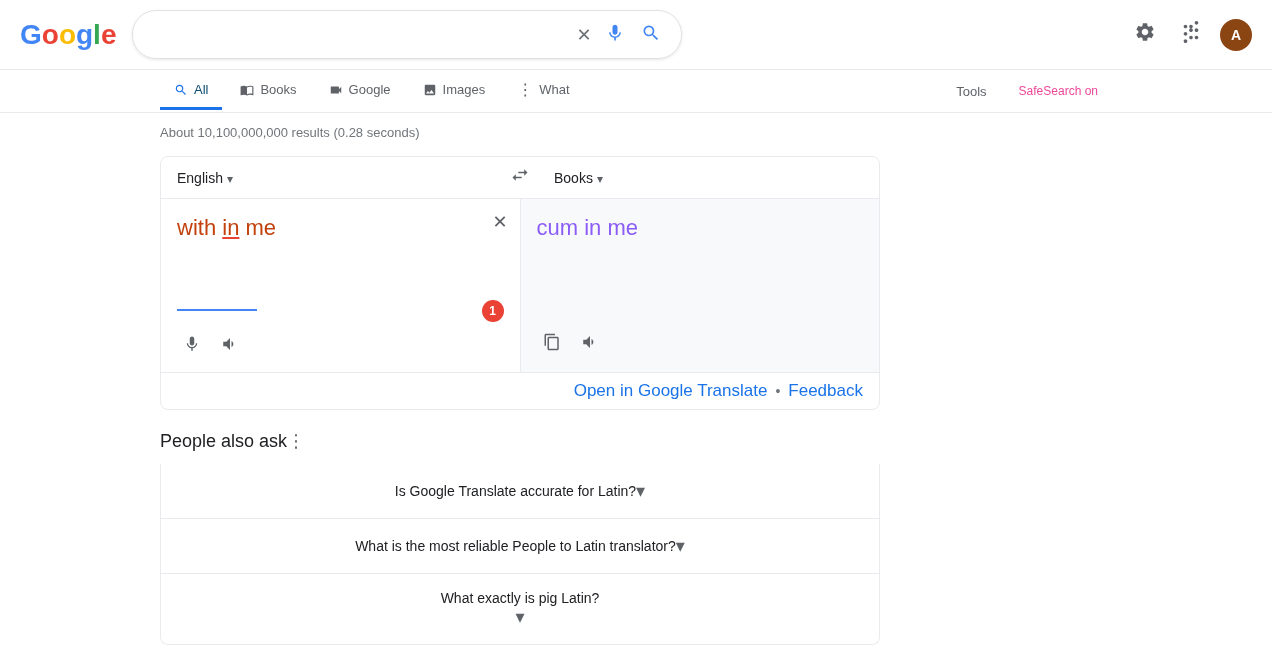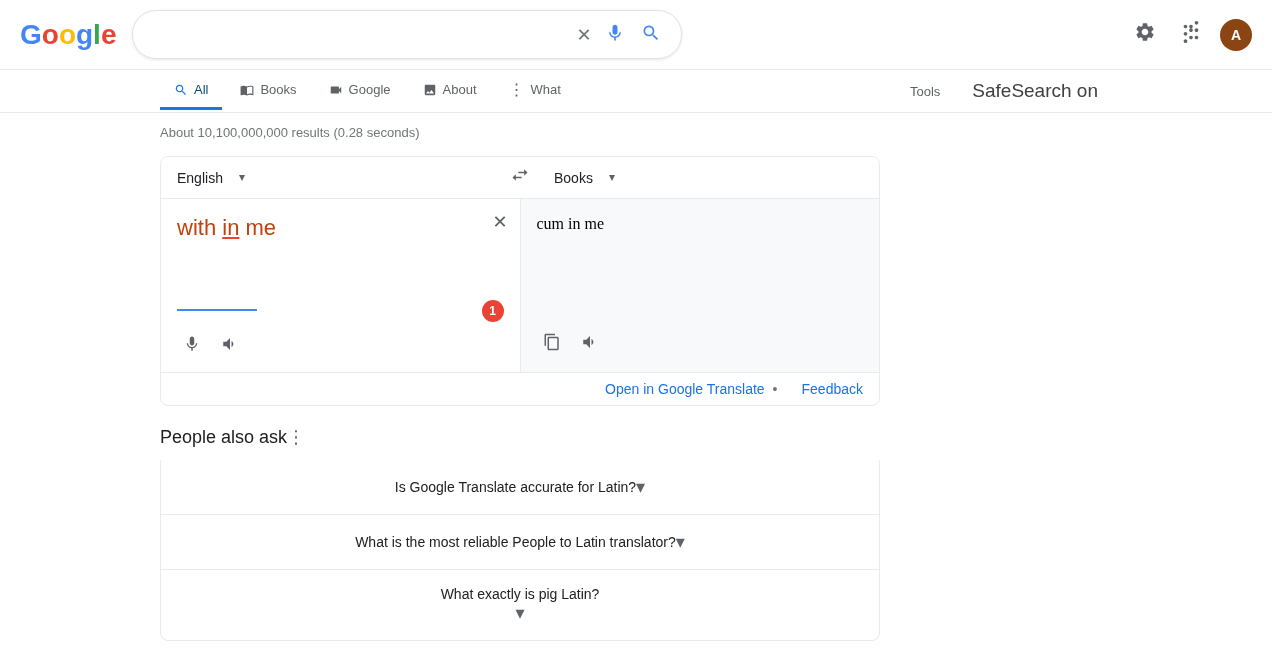--- a/index.html
+++ b/index.html
@@ -105,22 +105,22 @@
     .tools-btn {
       margin-left: auto;
       padding: 10px 14px;
       cursor: pointer;
       color: #5f6368;
       font-size: 13px;
       background: none;
       border: none;
     }
     .safesearch {
-      color: #404040;
-      font-size: 19px;
+      color: #ec4899;
+      font-size: 12px;
       padding: 10px 14px;
     }
 
     
     .results {
       padding: 12px 160px;
       max-width: 1272px;
     }
     .results-count {
       color: #70757a;
@@ -137,29 +137,29 @@
       margin-bottom: 20px;
     }
     .translator-header {
       display: flex;
       align-items: center;
       border-bottom: 1px solid #e8eaed;
       background: #fff;
     }
     .lang-select {
       display: flex;
-      align-items: flex-start;
+      align-items: flex-end;
       padding: 12px 16px;
       cursor: pointer;
       font-size: 14px;
       color: #202124;
       flex: 1;
       border: none;
       background: none;
-      gap: 16px;
+      gap: 4px;
     }
     .chevron-down { color: #5f6368; font-size: 12px; }
     .swap-btn {
       background: none;
       border: none;
       cursor: pointer;
       color: #5f6368;
       padding: 8px;
       font-size: 18px;
     }
@@ -183,24 +183,23 @@
       min-height: 120px;
     }
     .input-underline {
       border-bottom: 2px solid #4285f4;
       width: 80px;
       margin: -10px 16px 10px;
     }
 
     .translation-output {
       padding: 16px;
-      font-size: 16px;
-      color: #000000;
+      font-size: 22px;
+      color: #8b5cf6;
       min-height: 120px;
-      font-family: Liberation Serif, serif;
     }
 
     .char-count-badge {
       position: absolute;
       bottom: 50px;
       right: 16px;
       background: #ea4335;
       color: white;
       border-radius: 50%;
       width: 22px;
@@ -241,23 +240,22 @@
     .translator-footer {
       display: flex;
       justify-content: flex-end;
       padding: 8px 16px;
       gap: 8px;
       border-top: 1px solid #e8eaed;
       align-items: center;
     }
     .translator-footer a {
       color: #1a73e8;
-      font-size: 14px;
+      font-size: 17px;
       text-decoration: none;
-      margin-left: 16px;
     }
     .footer-dot { color: #70757a; }
 
     
     .paa-section { max-width: 720px; margin-top: 8px; }
     .paa-header {
       display: flex;
       align-items: center;
       margin-bottom: 12px;
     }
@@ -346,21 +344,21 @@
   <a class="nav-tab">
     <svg width="14" height="14" viewBox="0 0 24 24" fill="#5f6368">
       <path d="M17 10.5V7c0-.55-.45-1-1-1H4c-.55 0-1 .45-1 1v10c0 .55.45 1 1 1h12c.55 0 1-.45 1-1v-3.5l4 4v-11l-4 4z"></path>
     </svg>
     <span>Google</span>
   </a>
   <a class="nav-tab">
     <svg width="14" height="14" viewBox="0 0 24 24" fill="#5f6368">
       <path d="M21 19V5c0-1.1-.9-2-2-2H5c-1.1 0-2 .9-2 2v14c0 1.1.9 2 2 2h14c1.1 0 2-.9 2-2zM8.5 13.5l2.5 3.01L14.5 12l4.5 6H5l3.5-4.5z"></path>
     </svg>
-    <span>About</span>
+    <span>Images</span>
   </a>
   <a class="nav-tab">
     <span style="font-size:16px;color:#5f6368">⋮</span>
     <span>What</span>
   </a>
   <button class="tools-btn">Tools</button>
   <span class="safesearch">SafeSearch on</span>
 </div>
 
 <div class="results">

